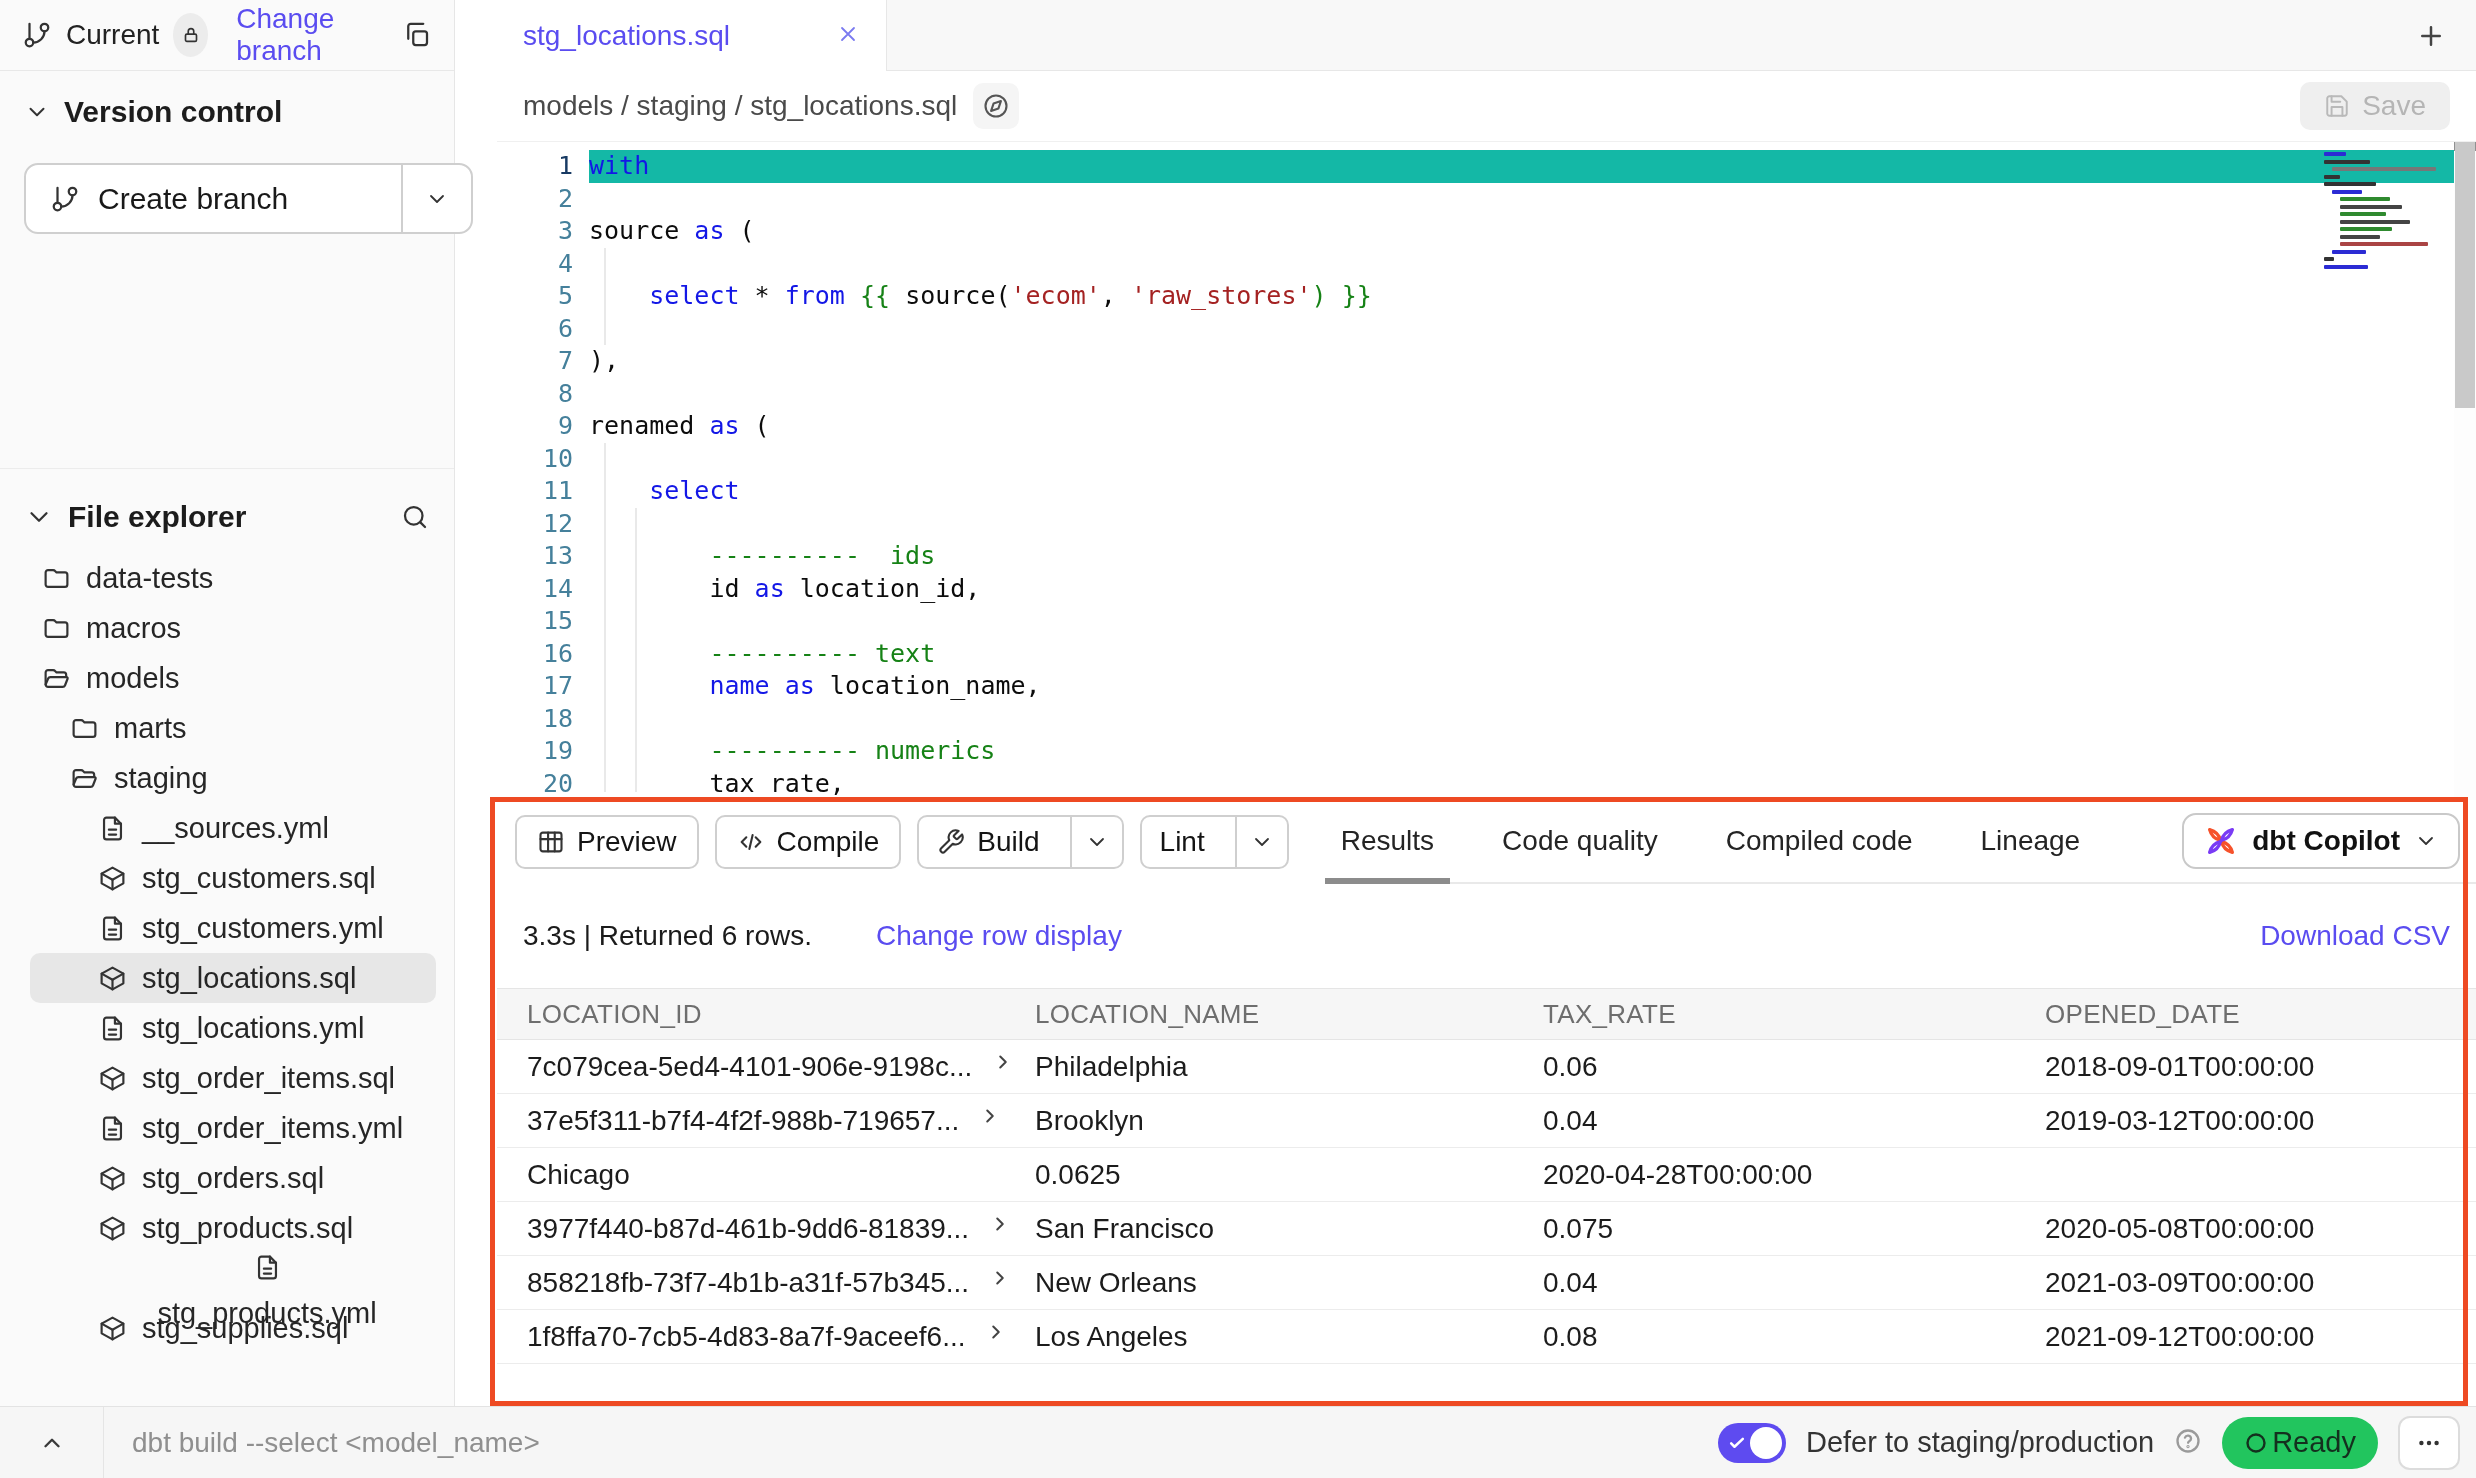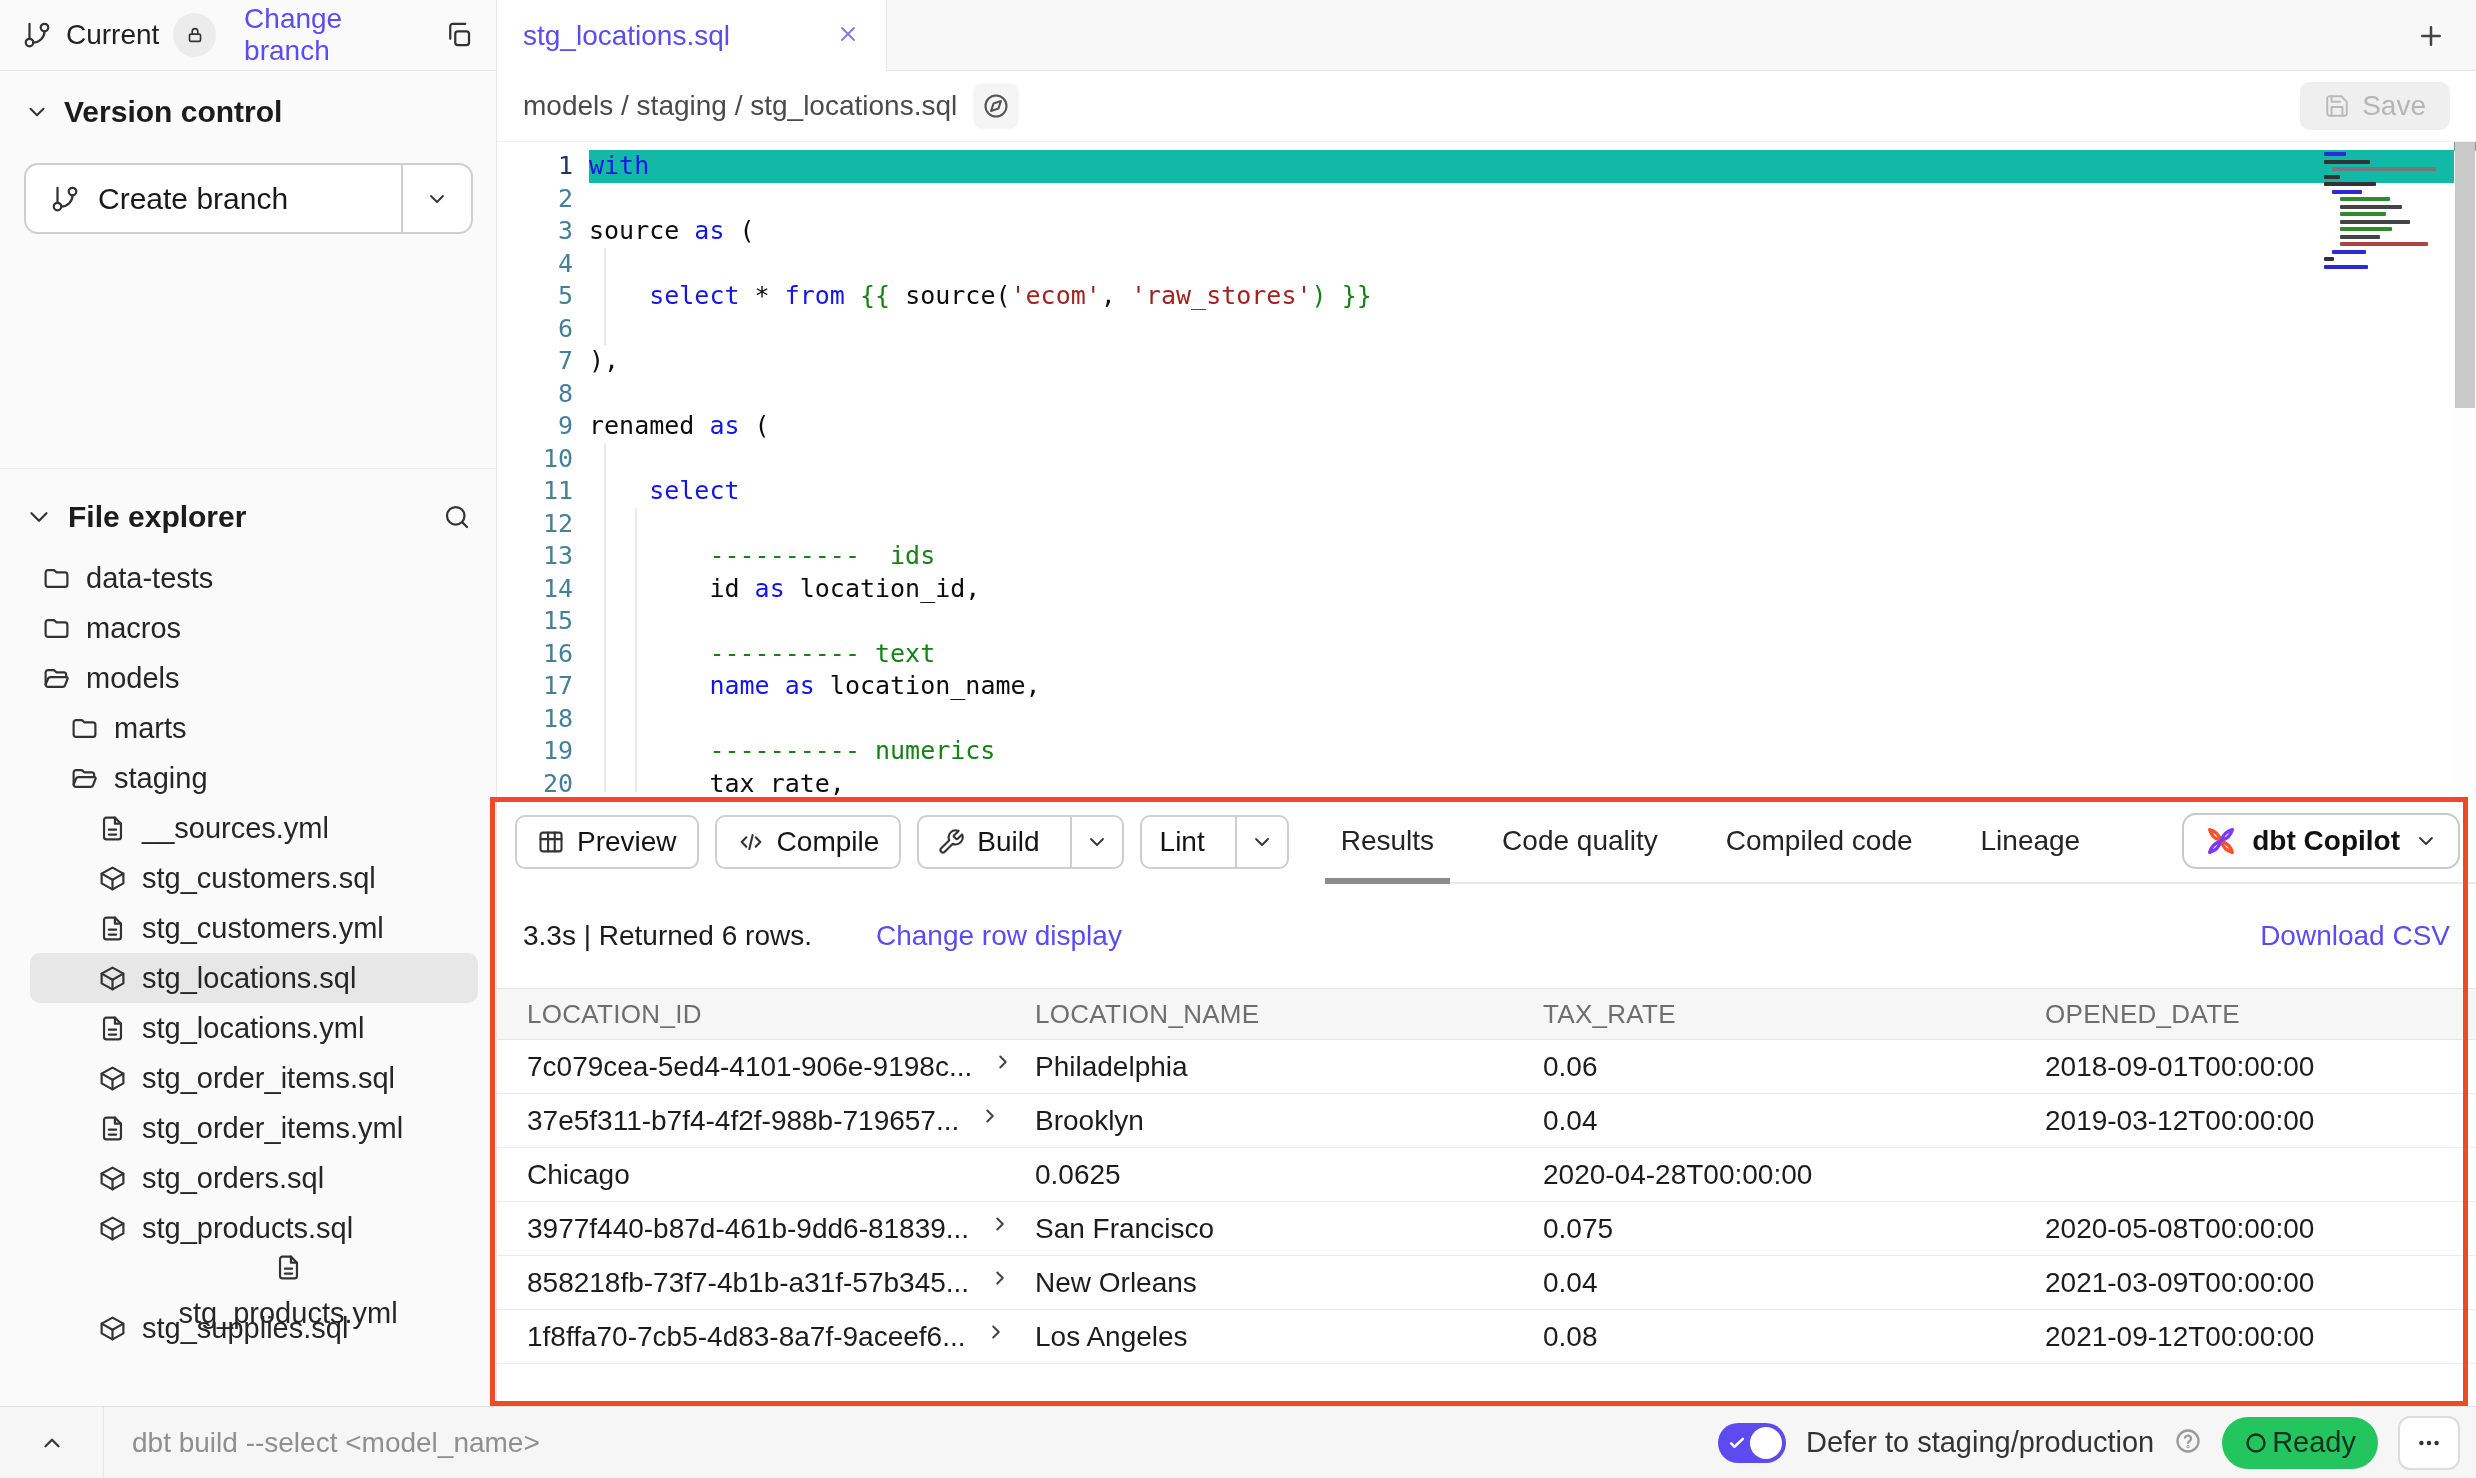--- a/index.html
+++ b/index.html
@@ -5,21 +5,21 @@
   * { margin:0; padding:0; box-sizing:border-box; }
   html,body { width:2476px; height:1478px; overflow:hidden; background:#fff;
               font-family:"Liberation Sans", sans-serif; color:#222; }
   #app { position:relative; width:2476px; height:1478px; }
 
   svg { fill:none; stroke:#333; stroke-width:1.8; stroke-linecap:round; stroke-linejoin:round; }
   .ic  { width:30px; height:30px; flex:0 0 auto; }
   .ic-sm { width:24px; height:24px; flex:0 0 auto; }
 
   
-  #sidebar { position:absolute; left:0; top:0; width:497px; height:1406px;
+  #sidebar { position:absolute; left:0; top:0; width:455px; height:1406px;
              background:#fafafa; border-right:1px solid #e6e6e6; display:flex; flex-direction:column; }
   .sb-top { height:71px; border-bottom:1px solid #e8e8e8; display:flex; align-items:center;
             padding:0 22px; gap:14px; font-size:28px; }
   .lock-badge { width:44px; height:44px; border-radius:50%; background:#ececec;
                 display:flex; align-items:center; justify-content:center; }
   .lock-badge svg { width:22px; height:22px; }
   .sb-top .spacer { flex:1; }
   .link { color:#5a4cf0; font-weight:500; cursor:pointer; }
 
   .vc-section { height:398px; border-bottom:1px solid #ececec; padding:24px; }

